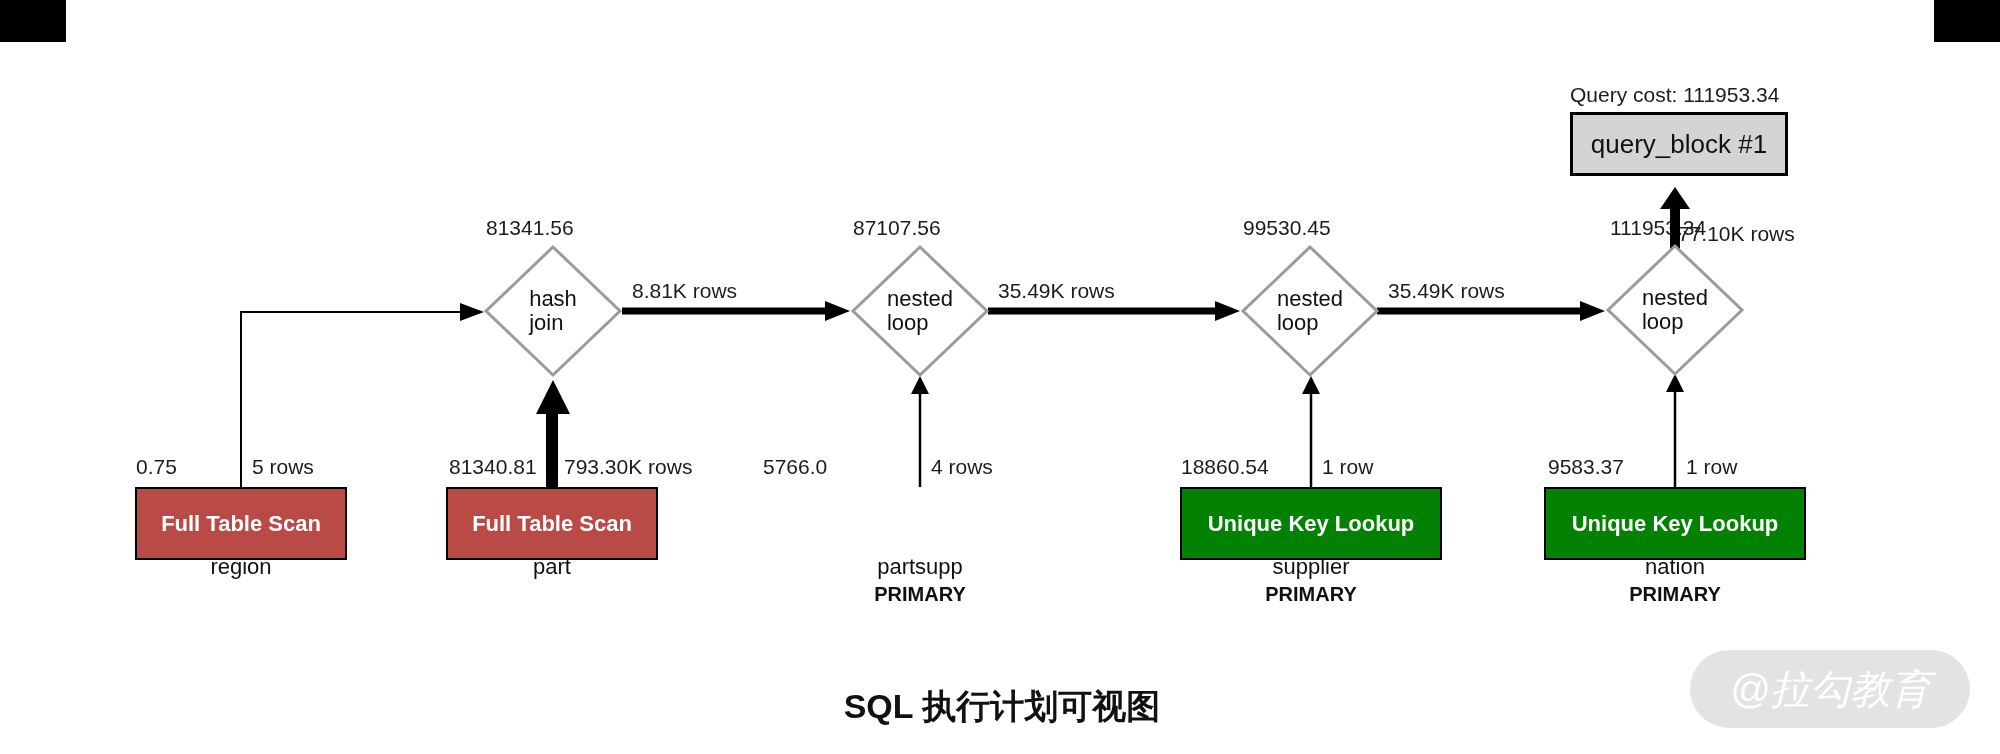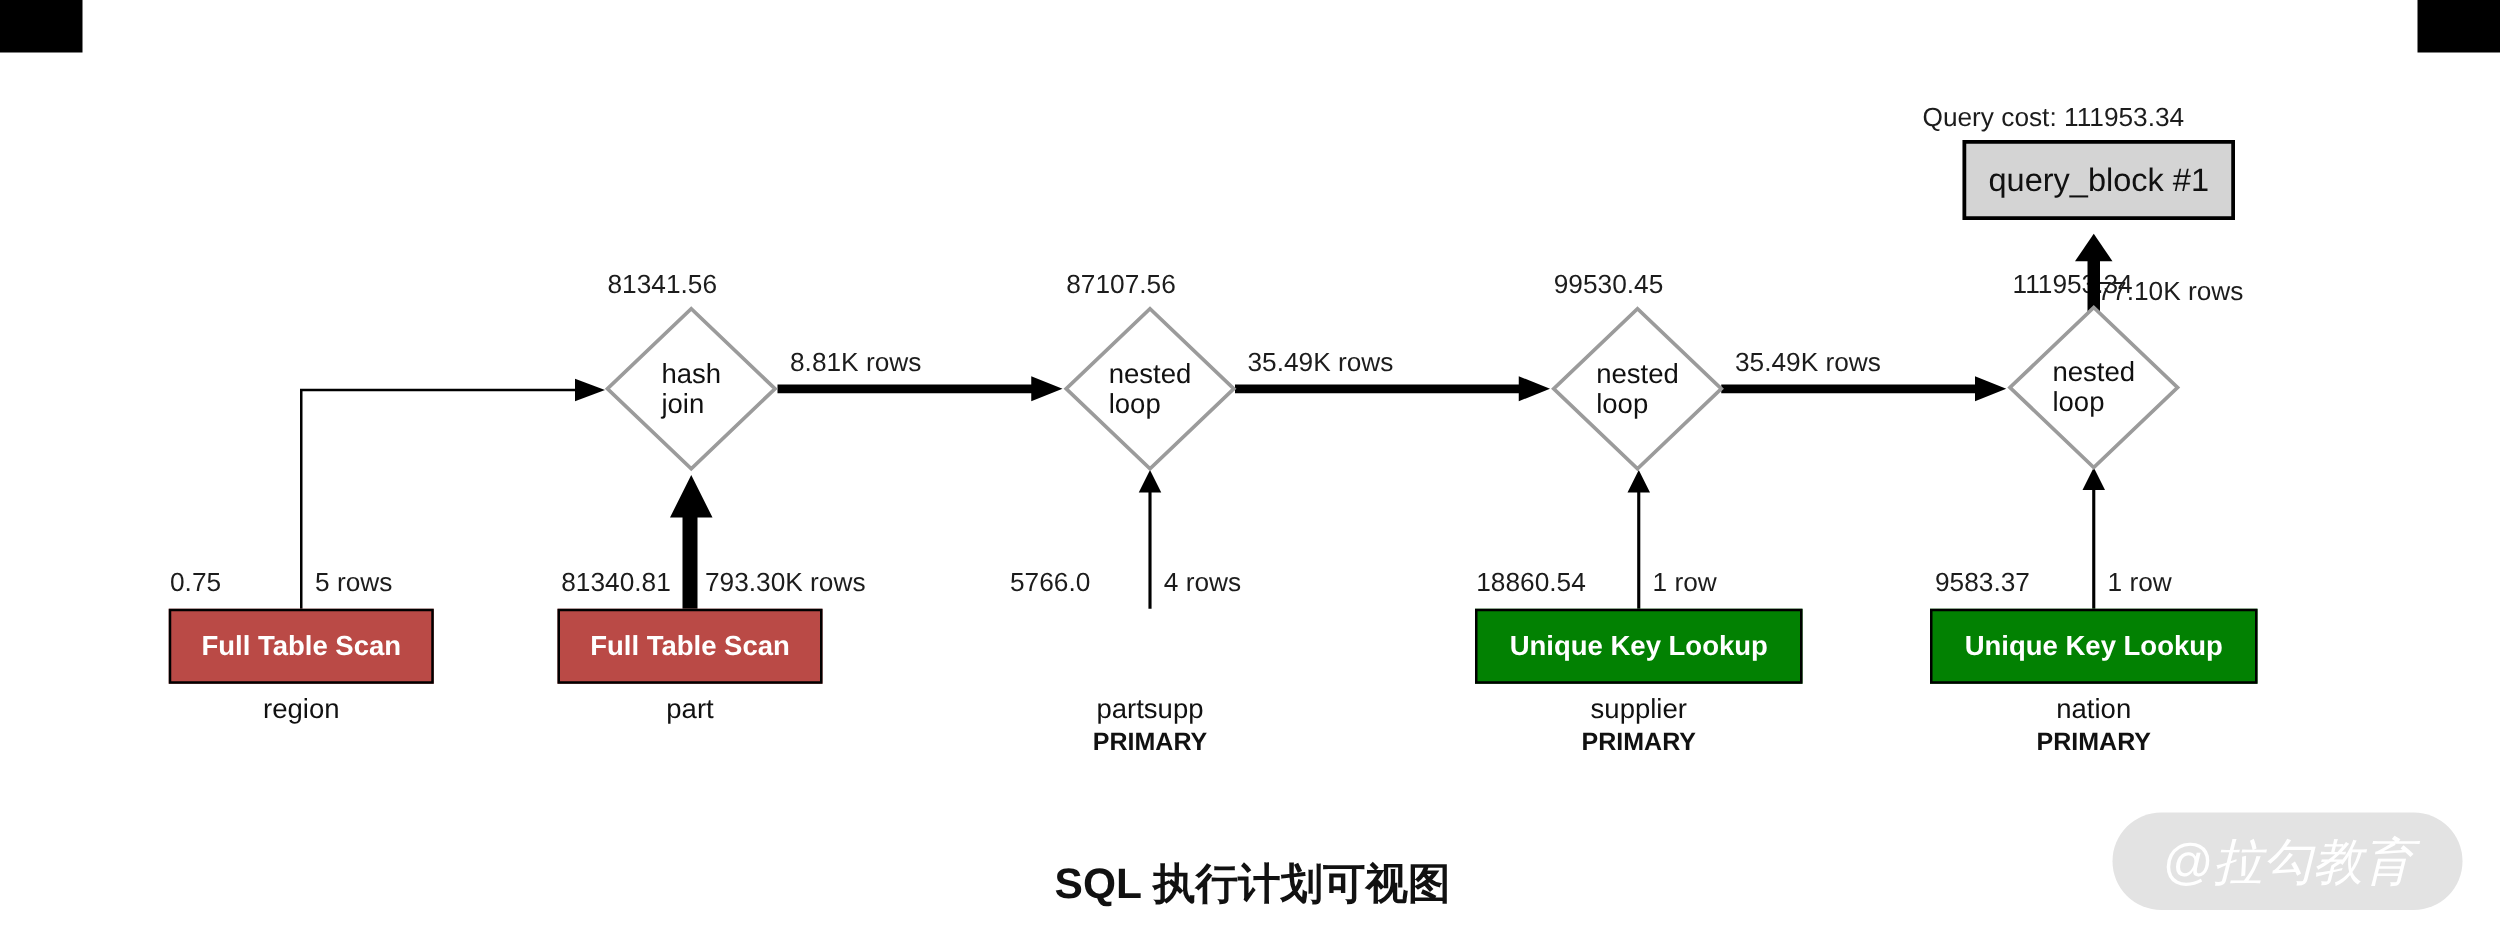--- a/index.html
+++ b/index.html
@@ -40,21 +40,21 @@
     text-align: left;
     font-size: 22px;
     line-height: 24px;
     color: #111111;
     z-index: 3;
     white-space: nowrap;
   }
   .op-box {
     position: absolute;
     top: 487px;
-    height: 60px;
+    height: 73px;
     box-sizing: border-box;
     border: 2px solid #000000;
     color: #ffffff;
     font-weight: bold;
     font-size: 22px;
     display: flex;
     align-items: center;
     justify-content: center;
     z-index: 3;
     white-space: nowrap;
@@ -124,37 +124,37 @@
   }
 </style>
 </head>
 <body>
 
 <div class="stage">
 
   <div class="corner left"></div>
   <div class="corner right"></div>
 
-  <div class="lbl" style="left:1538px;top:84px">Query cost: 111953.34</div>
+  <div class="lbl" style="left:1570px;top:84px">Query cost: 111953.34</div>
 
   <div class="lbl" style="left:486px;top:217px">81341.56</div>
   <div class="lbl" style="left:853px;top:217px">87107.56</div>
   <div class="lbl" style="left:1243px;top:217px">99530.45</div>
   <div class="lbl" style="left:1610px;top:217px">111953.34</div>
 
   <div class="lbl" style="left:632px;top:280px">8.81K rows</div>
   <div class="lbl" style="left:998px;top:280px">35.49K rows</div>
   <div class="lbl" style="left:1388px;top:280px">35.49K rows</div>
   <div class="lbl" style="left:1678px;top:223px">77.10K rows</div>
 
   <div class="lbl" style="left:136px;top:456px">0.75</div>
   <div class="lbl" style="left:252px;top:456px">5 rows</div>
   <div class="lbl" style="left:449px;top:456px">81340.81</div>
   <div class="lbl" style="left:564px;top:456px">793.30K rows</div>
-  <div class="lbl" style="left:808px;top:456px">5766.0</div>
+  <div class="lbl" style="left:763px;top:456px">5766.0</div>
   <div class="lbl" style="left:931px;top:456px">4 rows</div>
   <div class="lbl" style="left:1181px;top:456px">18860.54</div>
   <div class="lbl" style="left:1322px;top:456px">1 row</div>
   <div class="lbl" style="left:1548px;top:456px">9583.37</div>
   <div class="lbl" style="left:1686px;top:456px">1 row</div>
 
   <svg class="svg-layer" width="2000" height="754" viewBox="0 0 2000 754">
 
     <polyline points="241,487 241,312 462,312" fill="none" stroke="#000" stroke-width="2"></polyline>
     <polygon points="484,312 460,303 460,321" fill="#000"></polygon>

